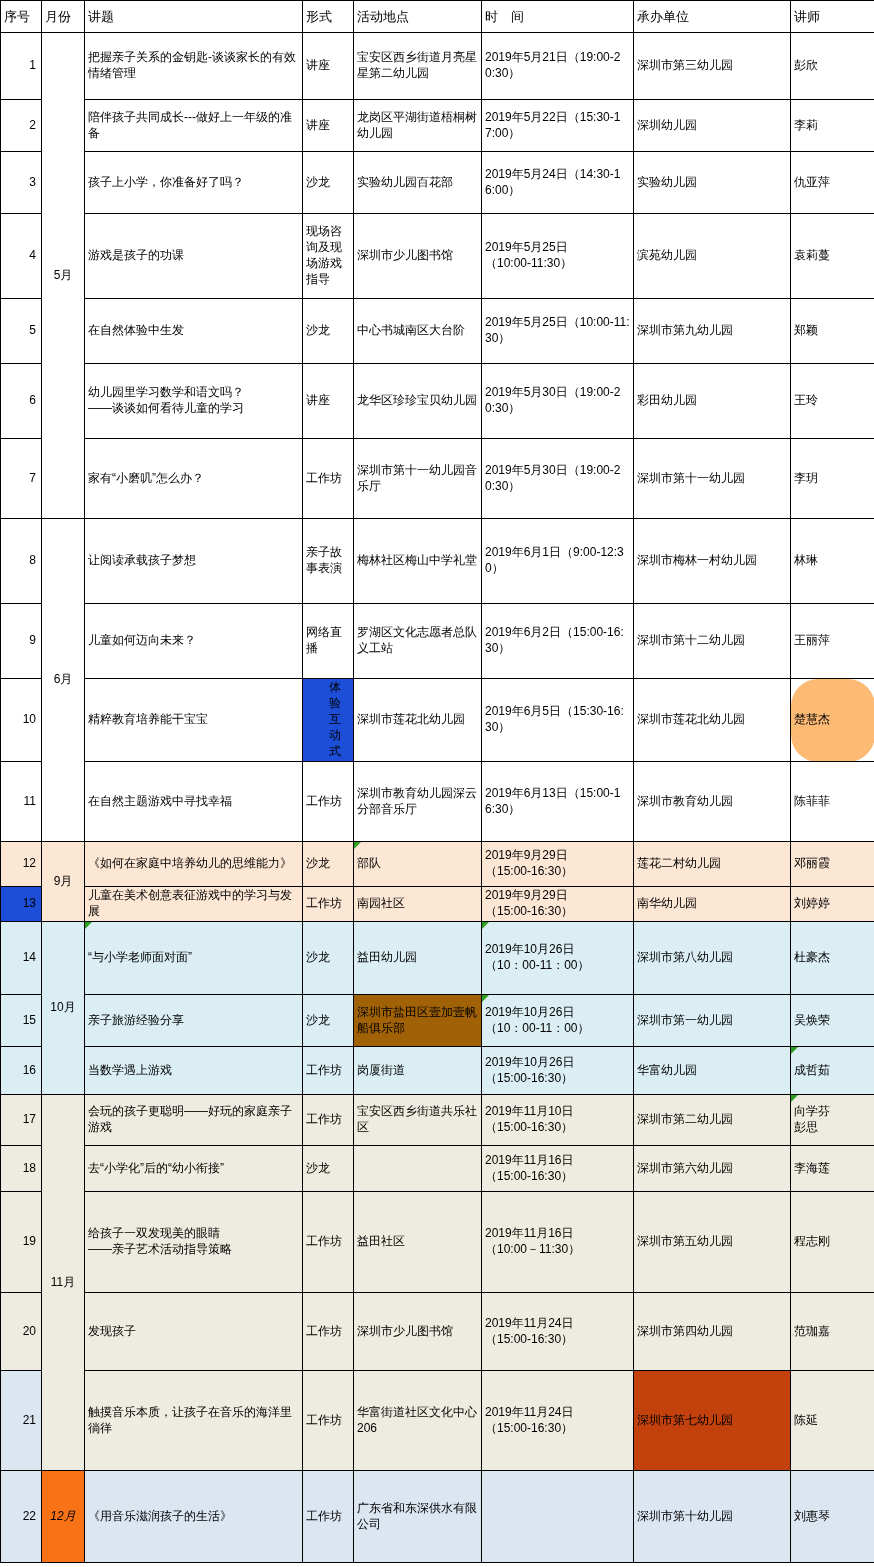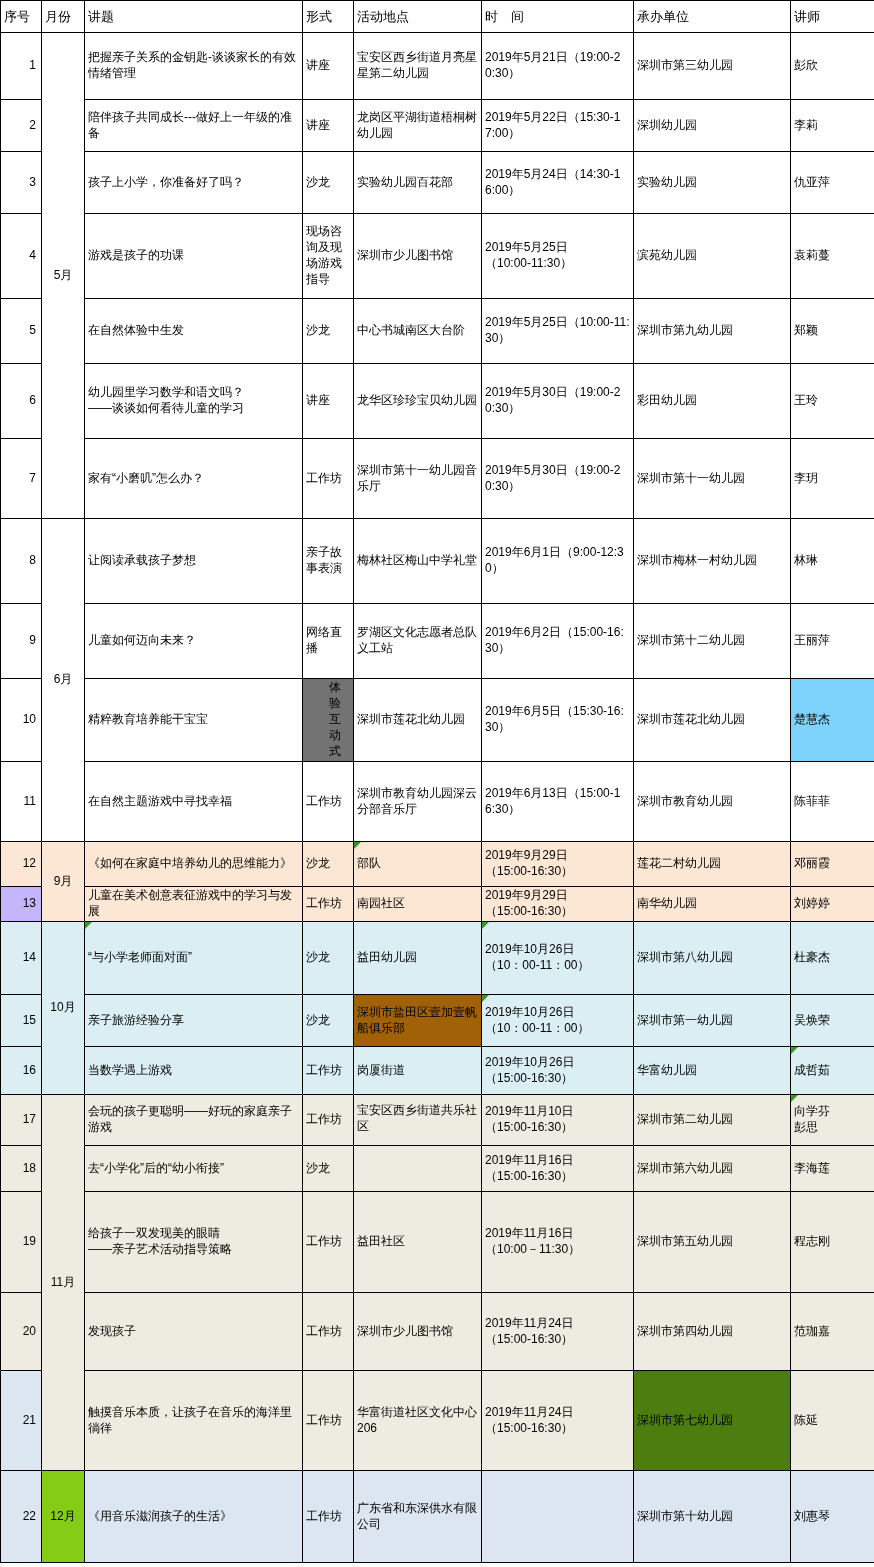--- a/index.html
+++ b/index.html
@@ -142,25 +142,25 @@
         <td style="background-color: rgb(255, 255, 255);">儿童如何迈向未来？</td>
         <td style="background-color: rgb(255, 255, 255);">网络直播</td>
         <td style="background-color: rgb(255, 255, 255);">罗湖区文化志愿者总队义工站</td>
         <td style="background-color: rgb(255, 255, 255);">2019年6月2日（15:00-16:30）</td>
         <td style="background-color: rgb(255, 255, 255);">深圳市第十二幼儿园</td>
         <td style="background-color: rgb(255, 255, 255);">王丽萍</td>
       </tr>
       <tr style="height: 83px;">
         <td class="seq" style="background-color: rgb(255, 255, 255);">10</td>
         <td style="background-color: rgb(255, 255, 255);">精粹教育培养能干宝宝</td>
-        <td style="background-color: #737373; padding-left: 26px;">体验互动式</td>
+        <td style="background-color: #1d4ed8; padding-left: 26px;">体验互动式</td>
         <td style="background-color: rgb(255, 255, 255);">深圳市莲花北幼儿园</td>
         <td style="background-color: rgb(255, 255, 255);">2019年6月5日（15:30-16:30）</td>
         <td style="background-color: rgb(255, 255, 255);">深圳市莲花北幼儿园</td>
-        <td style="background-color: #7dd3fc;">楚慧杰</td>
+        <td style="background-color: #fdba74; border-radius: 27px;">楚慧杰</td>
       </tr>
       <tr style="height: 80px;">
         <td class="seq" style="background-color: rgb(255, 255, 255);">11</td>
         <td style="background-color: rgb(255, 255, 255);">在自然主题游戏中寻找幸福</td>
         <td style="background-color: rgb(255, 255, 255);">工作坊</td>
         <td style="background-color: rgb(255, 255, 255);">深圳市教育幼儿园深云分部音乐厅</td>
         <td style="background-color: rgb(255, 255, 255);">2019年6月13日（15:00-16:30）</td>
         <td style="background-color: rgb(255, 255, 255);">深圳市教育幼儿园</td>
         <td style="background-color: rgb(255, 255, 255);">陈菲菲</td>
       </tr>
@@ -169,21 +169,21 @@
         <td class="month" rowspan="2" style="background-color: rgb(252, 230, 212);">9月</td>
         <td style="background-color: rgb(252, 230, 212);">《如何在家庭中培养幼儿的思维能力》</td>
         <td style="background-color: rgb(252, 230, 212);">沙龙</td>
         <td style="background-color: rgb(252, 230, 212);">部队<span class="tri" style="border-top-color: rgb(46, 158, 30);"></span></td>
         <td style="background-color: rgb(252, 230, 212);">2019年9月29日
 （15:00-16:30）</td>
         <td style="background-color: rgb(252, 230, 212);">莲花二村幼儿园</td>
         <td style="background-color: rgb(252, 230, 212);">邓丽霞</td>
       </tr>
       <tr style="height: 35px;">
-        <td class="seq" style="background-color: #c4b5fd;">13</td>
+        <td class="seq" style="background-color: #1d4ed8;">13</td>
         <td style="background-color: rgb(252, 230, 212);">儿童在美术创意表征游戏中的学习与发展</td>
         <td style="background-color: rgb(252, 230, 212);">工作坊</td>
         <td style="background-color: rgb(252, 230, 212);">南园社区</td>
         <td style="background-color: rgb(252, 230, 212);">2019年9月29日
 （15:00-16:30）</td>
         <td style="background-color: rgb(252, 230, 212);">南华幼儿园</td>
         <td style="background-color: rgb(252, 230, 212);">刘婷婷</td>
       </tr>
       <tr style="height: 73px;">
         <td class="seq" style="background-color: rgb(218, 238, 243);">14</td>
@@ -214,21 +214,21 @@
         <td style="background-color: rgb(218, 238, 243);">2019年10月26日
 （15:00-16:30）</td>
         <td style="background-color: rgb(218, 238, 243);">华富幼儿园</td>
         <td style="background-color: rgb(218, 238, 243);">成哲茹<span class="tri" style="border-top-color: rgb(46, 158, 30);"></span></td>
       </tr>
       <tr style="height: 51px;">
         <td class="seq" style="background-color: rgb(238, 236, 225);">17</td>
         <td class="month" rowspan="5" style="background-color: rgb(238, 236, 225);">11月</td>
         <td style="background-color: rgb(238, 236, 225);">会玩的孩子更聪明——好玩的家庭亲子游戏</td>
         <td style="background-color: rgb(238, 236, 225);">工作坊</td>
-        <td style="background-color: rgb(238, 236, 225); font-family: Liberation Mono, monospace;">宝安区西乡街道共乐社区</td>
+        <td style="background-color: rgb(238, 236, 225);">宝安区西乡街道共乐社区</td>
         <td style="background-color: rgb(238, 236, 225);">2019年11月10日
 （15:00-16:30）</td>
         <td style="background-color: rgb(238, 236, 225);">深圳市第二幼儿园</td>
         <td style="background-color: rgb(238, 236, 225);">向学芬
 彭思<span class="tri" style="border-top-color: rgb(46, 158, 30);"></span></td>
       </tr>
       <tr style="height: 46px;">
         <td class="seq" style="background-color: rgb(238, 236, 225);">18</td>
         <td style="background-color: rgb(238, 236, 225);">去“小学化”后的“幼小衔接”</td>
         <td style="background-color: rgb(238, 236, 225);">沙龙</td>
@@ -259,26 +259,26 @@
         <td style="background-color: rgb(238, 236, 225);">深圳市第四幼儿园</td>
         <td style="background-color: rgb(238, 236, 225);">范珈嘉</td>
       </tr>
       <tr style="height: 100px;">
         <td class="seq" style="background-color: rgb(220, 230, 241);">21</td>
         <td style="background-color: rgb(238, 236, 225);">触摸音乐本质，让孩子在音乐的海洋里徜徉</td>
         <td style="background-color: rgb(238, 236, 225);">工作坊</td>
         <td style="background-color: rgb(238, 236, 225);">华富街道社区文化中心206</td>
         <td style="background-color: rgb(238, 236, 225);">2019年11月24日
 （15:00-16:30）</td>
-        <td style="background-color: #4d7c0f;">深圳市第七幼儿园</td>
+        <td style="background-color: #c2410c;">深圳市第七幼儿园</td>
         <td style="background-color: rgb(238, 236, 225);">陈延</td>
       </tr>
       <tr style="height: 92px;">
         <td class="seq" style="background-color: rgb(220, 230, 241);">22</td>
-        <td class="month" rowspan="1" style="background-color: #84cc16;">12月</td>
+        <td class="month" rowspan="1" style="background-color: #f97316; font-style: italic;">12月</td>
         <td style="background-color: rgb(220, 230, 241);">《用音乐滋润孩子的生活》</td>
         <td style="background-color: rgb(220, 230, 241);">工作坊</td>
         <td style="background-color: rgb(220, 230, 241);">广东省和东深供水有限公司</td>
         <td style="background-color: rgb(220, 230, 241);"></td>
         <td style="background-color: rgb(220, 230, 241);">深圳市第十幼儿园</td>
         <td style="background-color: rgb(220, 230, 241);">刘惠琴</td>
       </tr>
     </tbody>
 </table>
 

